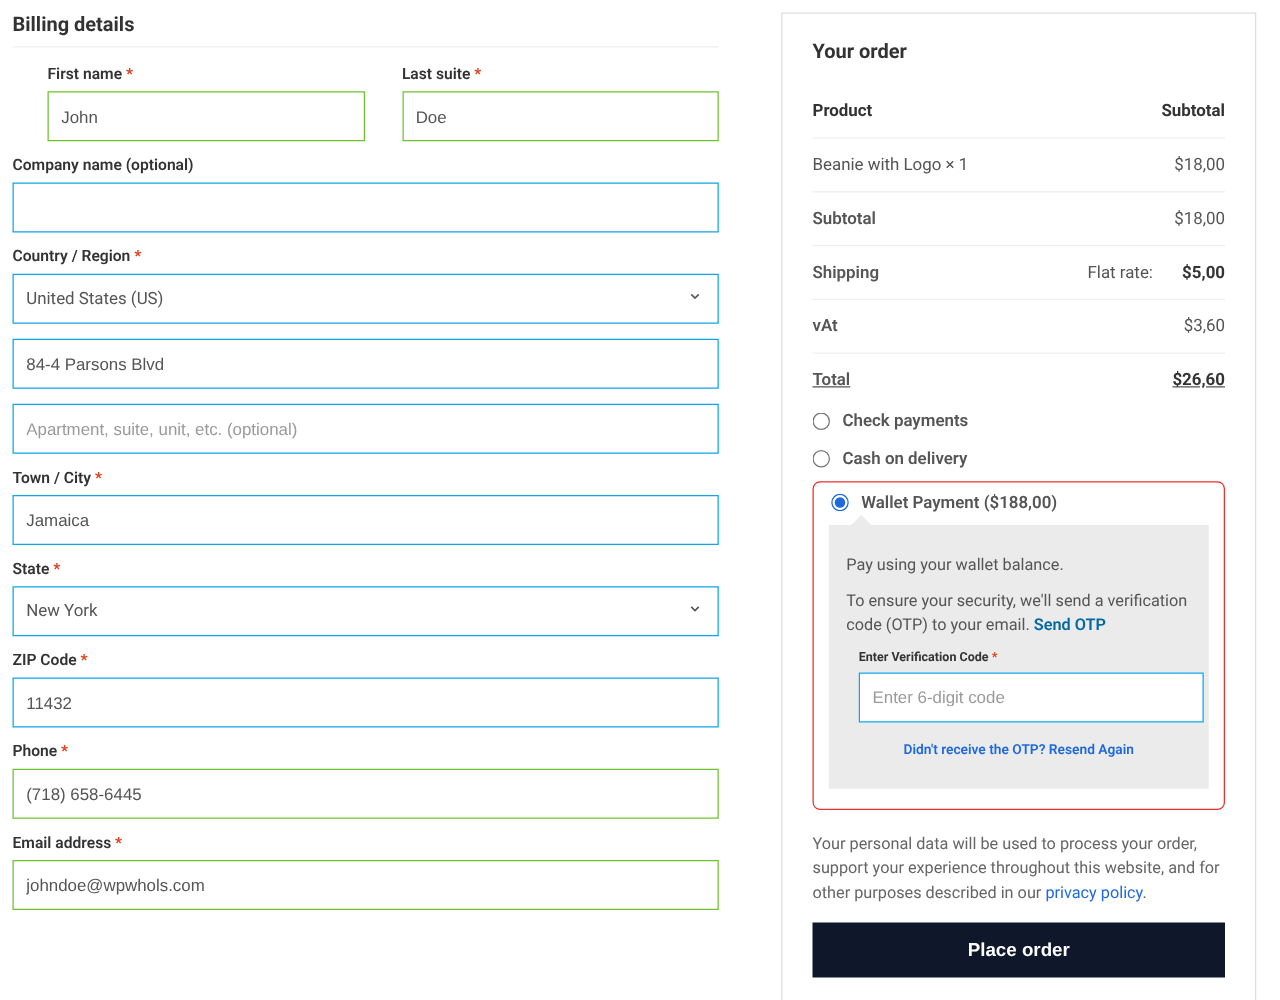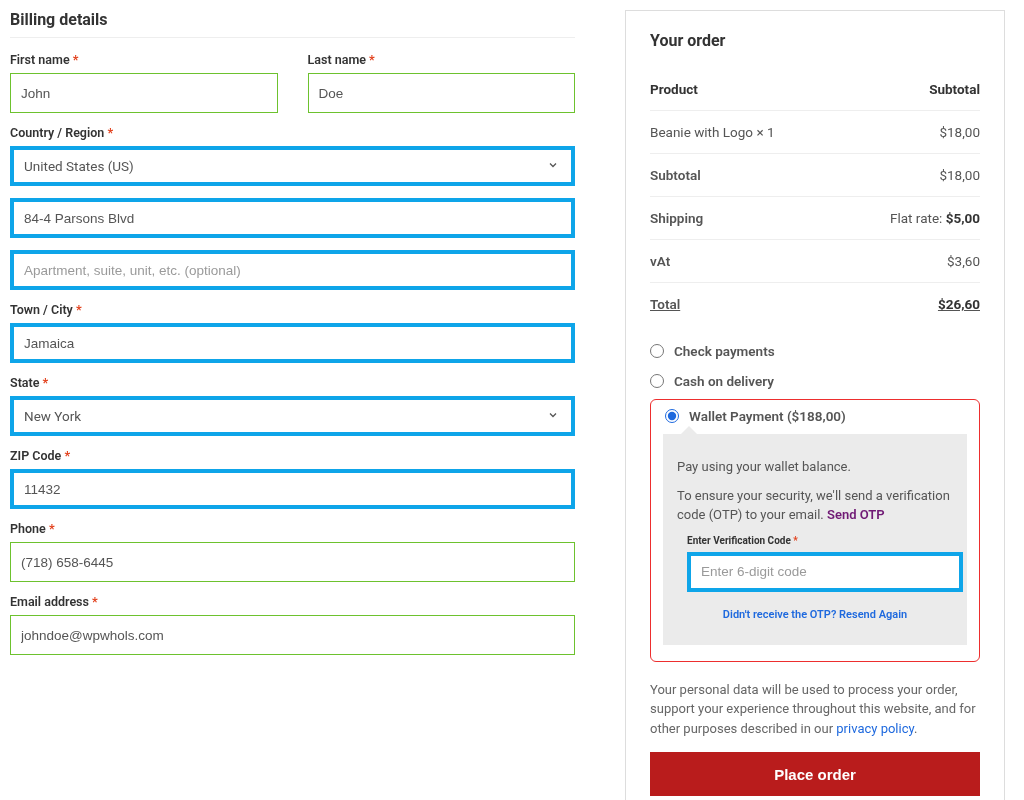--- a/index.html
+++ b/index.html
@@ -3,78 +3,82 @@
 <meta charset="utf-8">
 <style>
 * { box-sizing: border-box; margin: 0; padding: 0; }
 body { font-family: -apple-system, BlinkMacSystemFont, "Segoe UI", Roboto, Arial, sans-serif; color:#333; font-size:13px; padding:10px; background:#fff; width:1024px; }
 .page { display:flex; gap:50px; }
 .left { flex:1; max-width:565px; }
 .right { flex:1; max-width:380px; border:1px solid #ddd; padding:20px 24px; }
 h3.section-title { font-size:16px; font-weight:700; color:#333; border-bottom:1px solid #eee; padding-bottom:8px; margin-bottom:14px; }
 h3.order-title { font-size:16px; font-weight:700; color:#333; margin-bottom:18px;}
 .form-row { margin-bottom:12px; }
-.form-row.two-col { display:flex; gap:30px; }
+.form-row.two-col { display:flex; gap:30px;margin-left:28px; }
 .form-row.two-col > .field { flex:1; }
 label { display:block; font-size:12.5px; font-weight:600; color:#333; margin-bottom:6px; }
 .req { color:#e2401c; font-weight:700; }
 input[type=text], select, .select {
-  width:100%; height:40px; border:4px solid #0ea5e9; padding:0 10px; font-size:13.5px; color:#555; background:#fff;
+  width:100%; height:40px; border:1px solid #0ea5e9; padding:0 10px; font-size:13.5px; color:#555; background:#fff;
 }
 input.green { border:1px solid #6dc22e; }
 .select { position:relative; display:flex; align-items:center; }
 .chevron { position:absolute; right:12px; top:50%; transform:translateY(-50%); }
 .chevron svg { width:12px; height:12px; stroke:#555; }
 input::placeholder{ color:#9a9a9a; }
 .ship-row { margin-top:14px; display:flex; align-items:center; gap:6px; }
 .ship-row label { font-size:15px; font-weight:700; display:inline; margin:0; }
 
 .order-table .row { display:flex; justify-content:space-between; padding:13px 0; border-bottom:1px solid #eee; font-size:13.5px; color:#555;}
 .order-table .row .k { font-weight:600; color:#555; }
 .order-table .row.head .k, .order-table .row.head .v { font-weight:700; color:#333; }
-.order-table .row .v strong { font-weight:700; color:#333; }
+.order-table .row .v strong { font-weight:700; color:#333;margin-left:20px; }
 .order-table .row:last-child { border-bottom:none;text-decoration:underline; }
 
-.pay-methods { margin-top:14px; }
+.pay-methods { }
 .pay-option { display:flex; align-items:center; gap:10px; padding:4px 0; font-size:13.5px; color:#555;}
 .pay-option input { width:14px; height:14px; accent-color:#1e69de; }
 
 .highlight-box { border:1.5px solid #ed2e2e; border-radius:6px; padding:0 0 16px 0; margin-top:2px; }
 .highlight-box .pay-option { padding:8px 14px 4px 14px; }
 .wallet-body { background:#ebebeb; margin:4px 12px 0 12px; padding:24px 14px; position:relative; }
 .wallet-body::before { content:""; position:absolute; top:-8px; left:18px; width:0; height:0; border-left:8px solid transparent; border-right:8px solid transparent; border-bottom:8px solid #ebebeb; }
 .wallet-body p { font-size:13px; color:#555; line-height:1.45; margin-bottom:10px; }
-.wallet-body a { color:#701a75; text-decoration:none; font-weight:600; font-size:13px;}
+.wallet-body a { color:#0369a1; text-decoration:none; font-weight:600; font-size:13px;}
 .otp-label { font-weight:700; color:#333; font-size:10px; margin:6px 0 6px 10px; display:block;}
 .otp-input { width:calc(100% - 20px); margin:0 10px; height:40px; border:1px solid #ccc; padding:0 10px; font-size:13.5px; background:#fff;}
 .resend { text-align:center; margin-top:14px; }
 .resend a { color:#1e69de; font-size:11px; text-decoration:none;}
 
 .privacy { font-size:13px; color:#666; line-height:1.5; margin-top:18px; }
 .privacy a { color:#1e69de; text-decoration:none; }
-.place-btn { width:100%; background:#b91c1c; color:#fff; border:none; height:44px; font-size:15px; font-weight:600; margin-top:14px; cursor:pointer; }
+.place-btn { width:100%; background:#0f172a; color:#fff; border:none; height:44px; font-size:15px; font-weight:600; margin-top:14px; cursor:pointer; }
 </style>
 </head>
 <body>
 
 <div class="page">
   <div class="left">
     <h3 class="section-title">Billing details</h3>
 
     <div class="form-row two-col">
       <div class="field">
         <label><span>First name</span> <span class="req">*</span></label>
         <input type="text" class="green" value="John" style="">
       </div>
       <div class="field">
-        <label><span>Last name</span> <span class="req">*</span></label>
+        <label><span>Last suite</span> <span class="req">*</span></label>
         <input type="text" class="green" value="Doe" style="">
       </div>
     </div>
 
+    <div class="form-row">
+      <label>Company name (optional)</label>
+      <input type="text" style="">
+    </div>
 
     <div class="form-row">
       <label><span>Country / Region</span> <span class="req">*</span></label>
       <div class="select">
         <span>United States (US)</span>
         <span class="chevron"><svg viewBox="0 0 24 24" fill="none" stroke="currentColor" stroke-width="2.5">
               <polyline points="6 9 12 15 18 9"></polyline>
             </svg></span>
       </div>
     </div>

